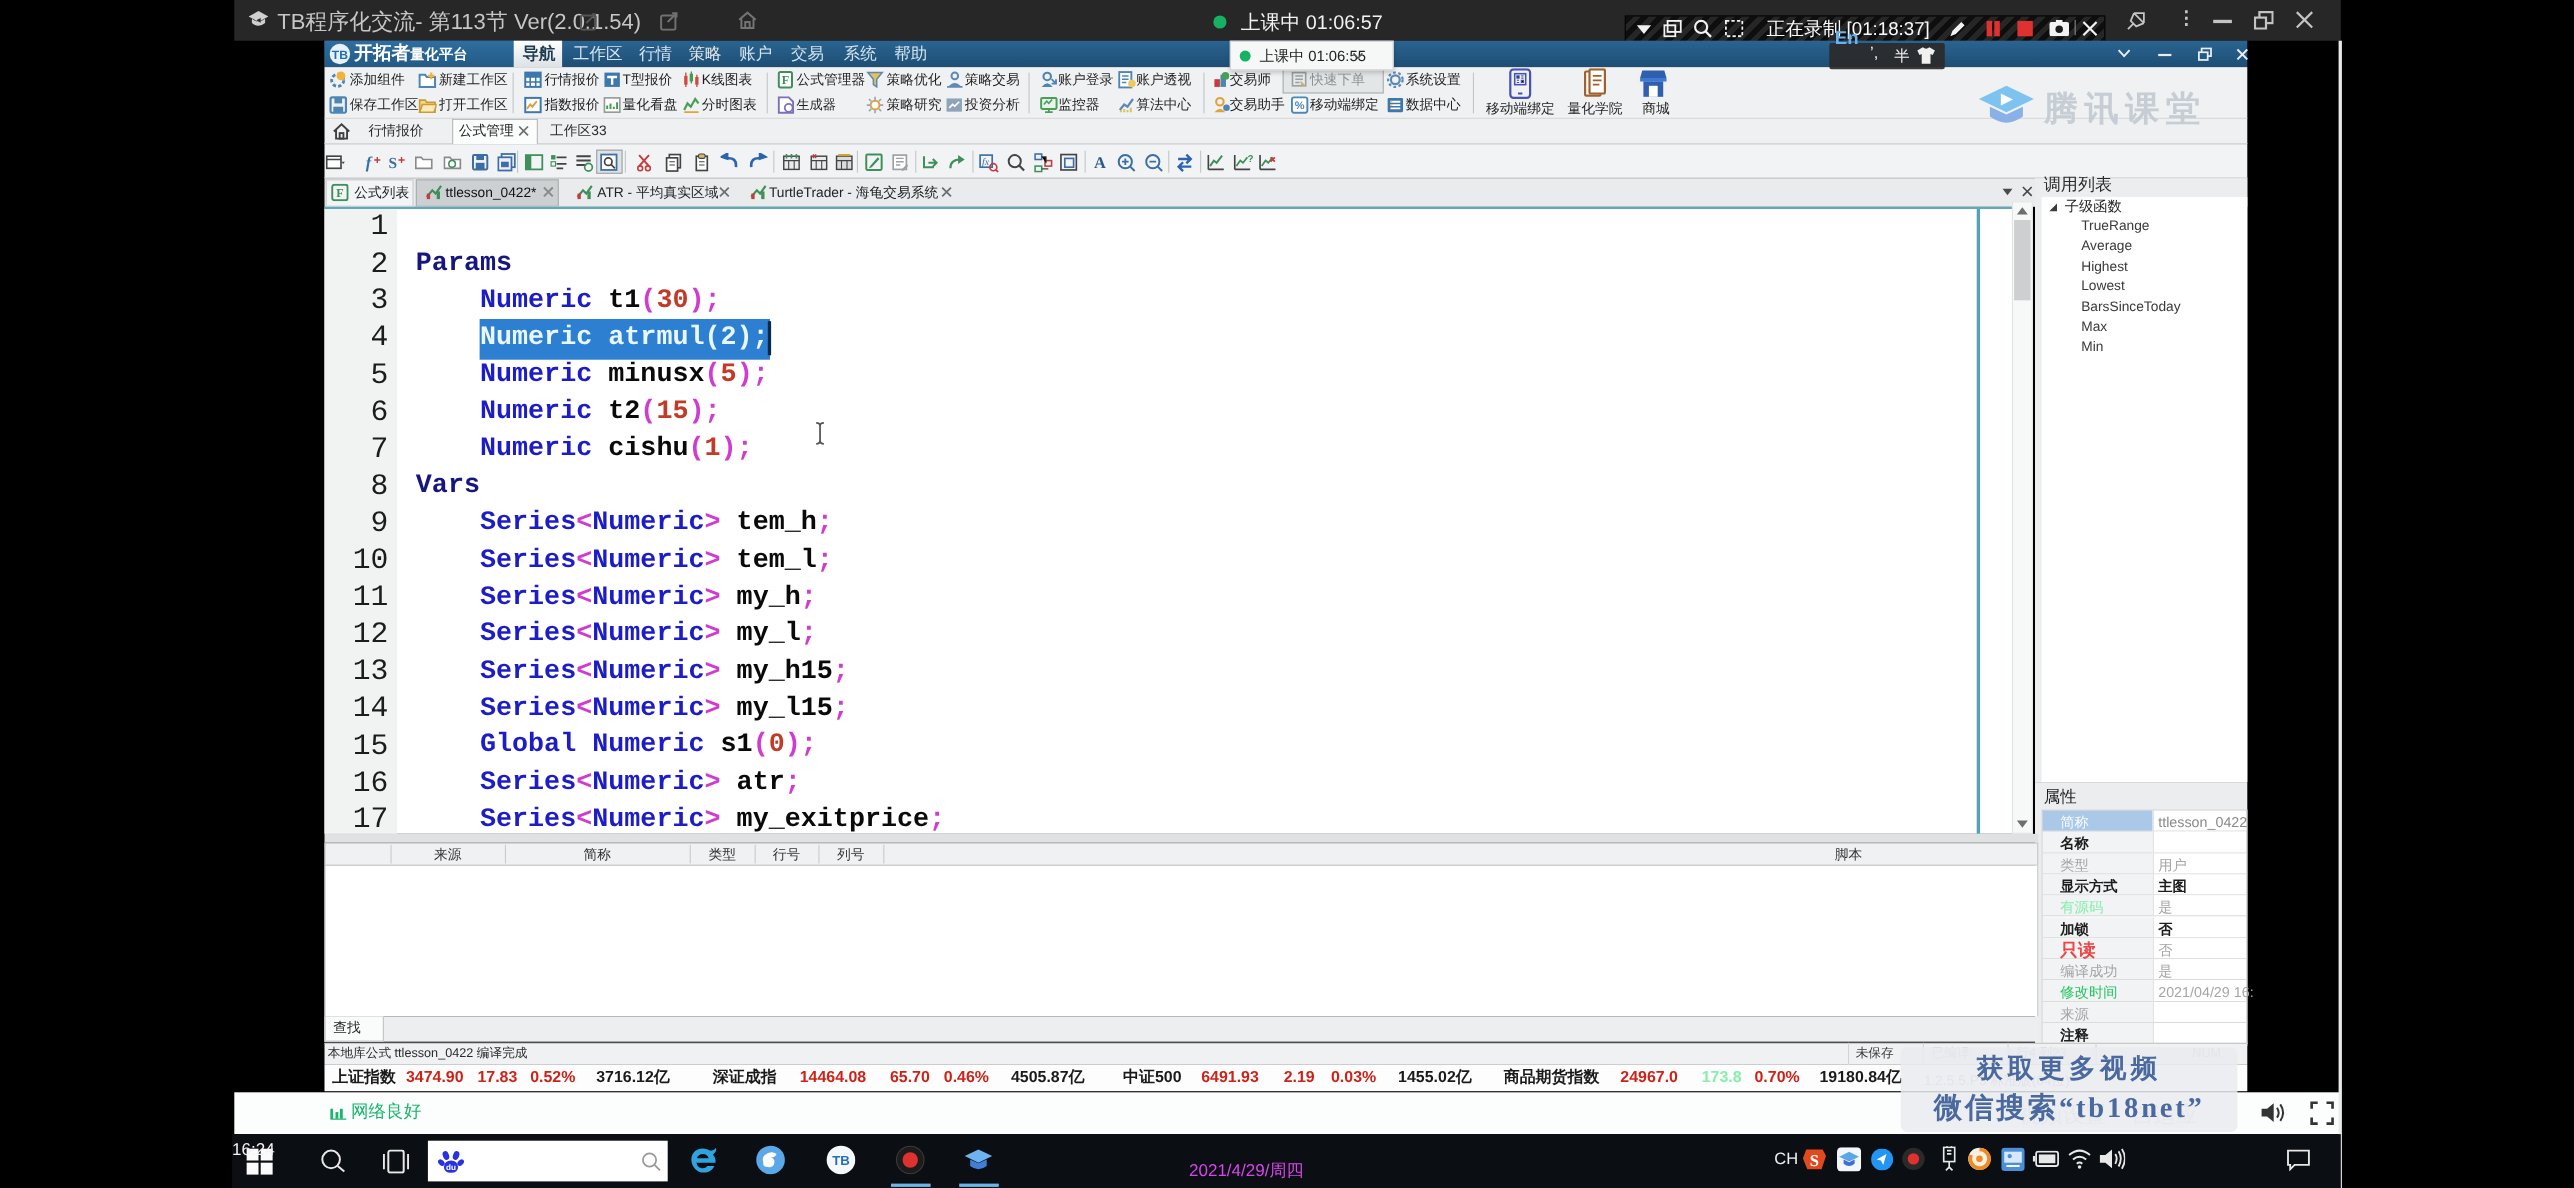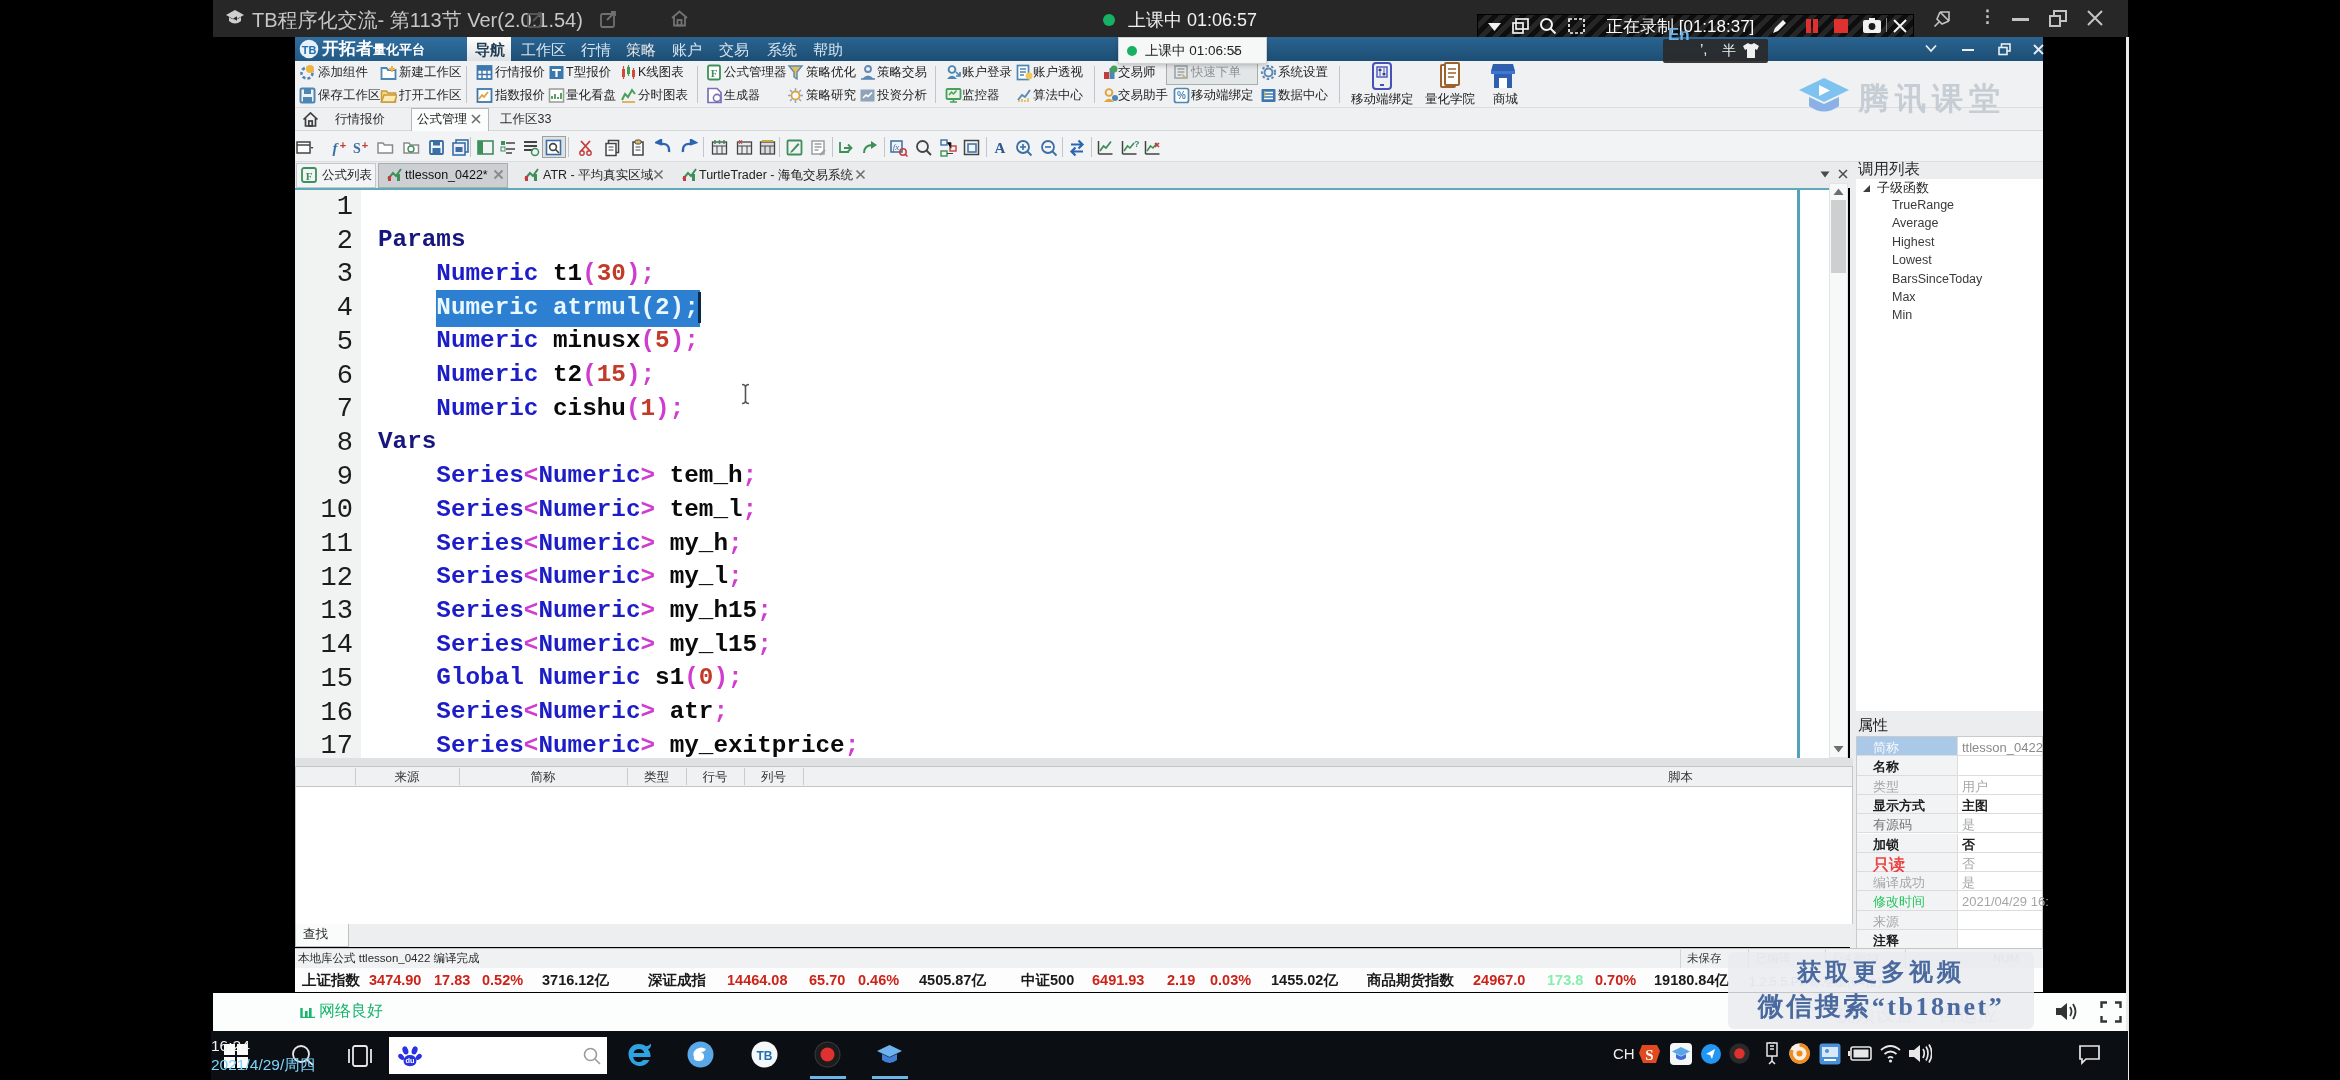--- a/index.html
+++ b/index.html
@@ -578,21 +578,21 @@
 <div class="a" style="left:1857px;top:775.6px;width:100px;height:19.3px;background:#f2f3f4;border-bottom:1px solid #dcdcdc"></div>
 <div class="a" style="left:1957px;top:775.6px;width:85px;height:19.3px;background:#fff;border-bottom:1px solid #dcdcdc;border-left:1px solid #dcdcdc"></div>
 <div class="a tx" style="left:1873px;top:779.6px;font-size:13px;font-weight:400;color:#a6a6a6">类型</div>
 <div class="a tx" style="left:1962px;top:779.6px;font-size:13px;font-weight:400;color:#a6a6a6">用户</div>
 <div class="a" style="left:1857px;top:794.9px;width:100px;height:19.3px;background:#f2f3f4;border-bottom:1px solid #dcdcdc"></div>
 <div class="a" style="left:1957px;top:794.9px;width:85px;height:19.3px;background:#fff;border-bottom:1px solid #dcdcdc;border-left:1px solid #dcdcdc"></div>
 <div class="a tx" style="left:1873px;top:798.9px;font-size:13px;font-weight:700;color:#1d1d1d">显示方式</div>
 <div class="a tx" style="left:1962px;top:798.9px;font-size:13px;font-weight:700;color:#1d1d1d">主图</div>
 <div class="a" style="left:1857px;top:814.2px;width:100px;height:19.3px;background:#f2f3f4;border-bottom:1px solid #dcdcdc"></div>
 <div class="a" style="left:1957px;top:814.2px;width:85px;height:19.3px;background:#fff;border-bottom:1px solid #dcdcdc;border-left:1px solid #dcdcdc"></div>
-<div class="a tx" style="left:1873px;top:818.2px;font-size:13px;font-weight:400;color:#737373">有源码</div>
+<div class="a tx" style="left:1873px;top:818.2px;font-size:13px;font-weight:400;color:#86efac">有源码</div>
 <div class="a tx" style="left:1962px;top:818.2px;font-size:13px;font-weight:400;color:#a6a6a6">是</div>
 <div class="a" style="left:1857px;top:833.5px;width:100px;height:19.3px;background:#f2f3f4;border-bottom:1px solid #dcdcdc"></div>
 <div class="a" style="left:1957px;top:833.5px;width:85px;height:19.3px;background:#fff;border-bottom:1px solid #dcdcdc;border-left:1px solid #dcdcdc"></div>
 <div class="a tx" style="left:1873px;top:837.5px;font-size:13px;font-weight:700;color:#1d1d1d">加锁</div>
 <div class="a tx" style="left:1962px;top:837.5px;font-size:13px;font-weight:700;color:#1d1d1d">否</div>
 <div class="a" style="left:1857px;top:852.8px;width:100px;height:19.3px;background:#f2f3f4;border-bottom:1px solid #dcdcdc"></div>
 <div class="a" style="left:1957px;top:852.8px;width:85px;height:19.3px;background:#fff;border-bottom:1px solid #dcdcdc;border-left:1px solid #dcdcdc"></div>
 <div class="a tx" style="left:1873px;top:856.8px;font-size:16px;font-weight:700;color:#ef4444">只读</div>
 <div class="a tx" style="left:1962px;top:856.8px;font-size:13px;font-weight:400;color:#a6a6a6">否</div>
 <div class="a" style="left:1857px;top:872.1px;width:100px;height:19.3px;background:#f2f3f4;border-bottom:1px solid #dcdcdc"></div>
@@ -801,16 +801,16 @@
   </svg>
 <svg class="a" style="left:1879px;top:1044px" width="23" height="19" viewBox="0 0 23 19" fill="none" stroke="#e8e8e8" stroke-width="1.8">
     <path d="M2 6 Q11.5 -2 21 6 M5.5 10 Q11.5 5 17.5 10 M9 14 Q11.5 11.8 14 14"></path>
     <circle cx="11.5" cy="17" r="1.6" fill="#e8e8e8" stroke="none"></circle>
   </svg>
 <svg class="a" style="left:1908px;top:1043px" width="24" height="21" viewBox="0 0 24 21" fill="#e8e8e8">
     <path d="M1 7 h5 L12 2 V19 L6 14 H1 Z"></path>
     <path d="M15 6 q2.5 4 0 9 M18 3.5 q4 6.5 0 14 M21 1.5 q5.5 8.5 0 18" stroke="#e8e8e8" stroke-width="1.7" fill="none"></path>
   </svg>
 <div class="a tx" style="left:211px;top:1038px;width:1810px;text-align:left;font-size:15.5px;color:#f2f2f2">16:24</div>
-<div class="a tx" style="left:211px;top:1057px;width:1844px;text-align:left;font-size:15.5px;color:#7dd3fc">2021/4/29/周四</div>
+<div class="a tx" style="left:211px;top:1057px;width:1844px;text-align:center;font-size:15.5px;color:#d946ef">2021/4/29/周四</div>
 <svg class="a" style="left:2078px;top:1044px" width="23" height="21" viewBox="0 0 23 21" fill="none" stroke="#e8e8e8" stroke-width="1.7">
     <path d="M2 2 H21 V15 H8 L4 19 V15 H2 Z"></path>
   </svg>
 
 </body></html>

